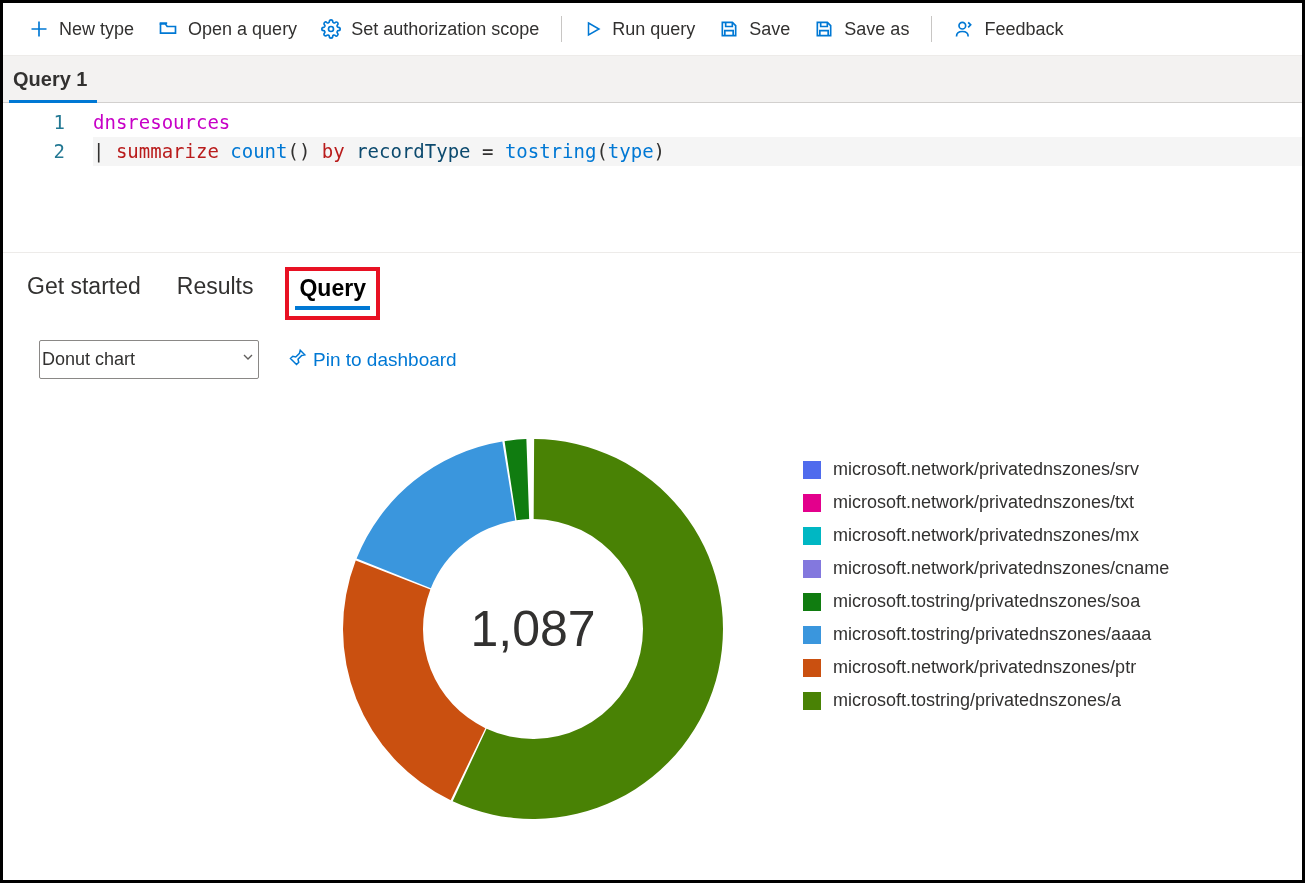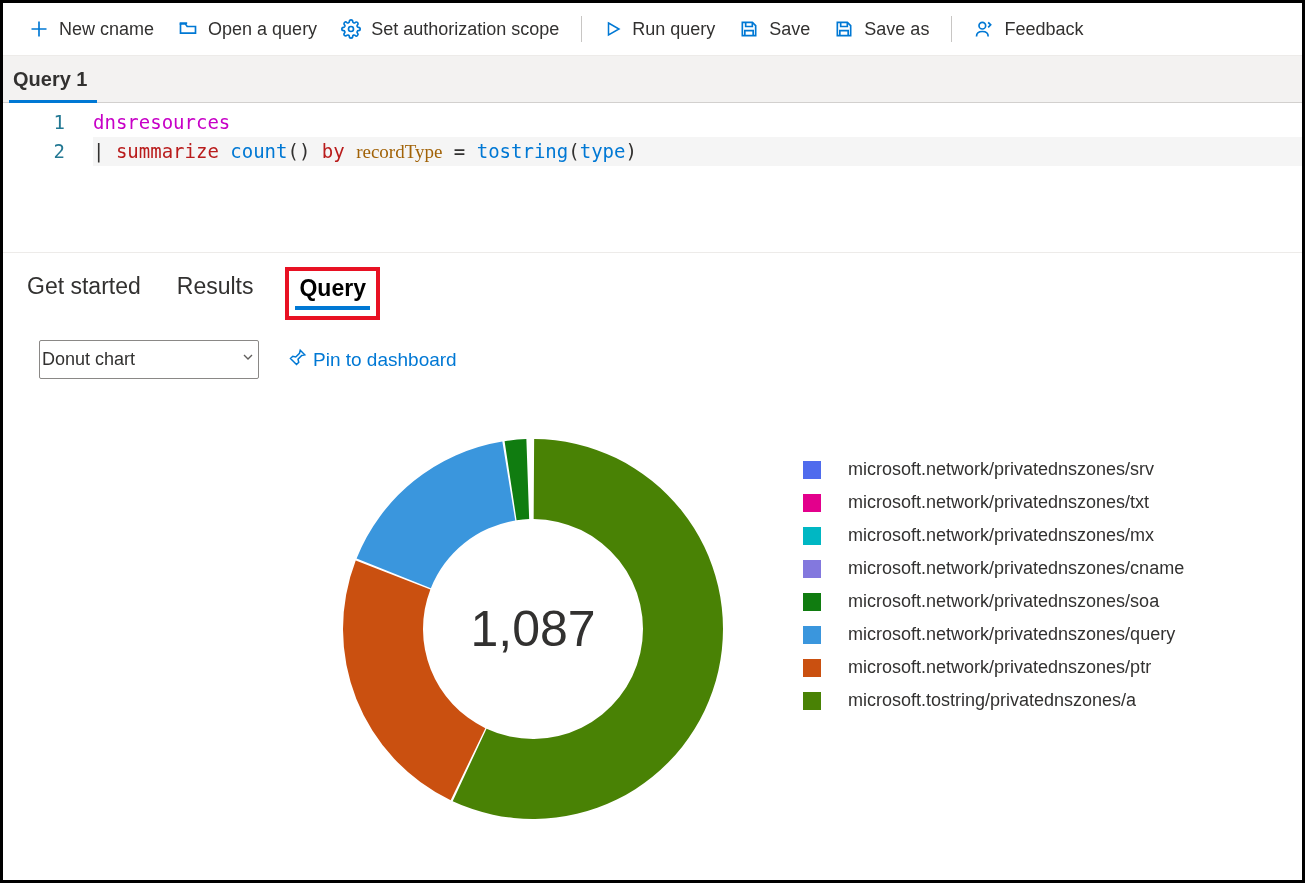--- a/index.html
+++ b/index.html
@@ -86,21 +86,21 @@
     flex: 1;
     padding: 5px 0;
     position: relative;
   }
   .code-line { height: 29px; white-space: pre; }
   .code-line-hl { background: #f5f5f5; }
   .tk-tbl { color: #c700c7; }
   .tk-op  { color: #b91c1c; }
   .tk-kw  { color: #b91c1c; }
   .tk-fn  { color: #0078d4; }
-  .tk-id  { color: #a16207; font-family: Liberation Serif, serif; }
+  .tk-id  { color: #0c4a6e; }
   .tk-pl  { color: #323130; }
 
   
   .results-tabs {
     display: flex;
     gap: 28px;
     padding: 14px 20px 0 20px;
     font-size: 23px;
     color: #323130;
   }
@@ -165,42 +165,42 @@
   }
   .legend {
     display: flex;
     flex-direction: column;
     gap: 12px;
     padding-top: 30px;
   }
   .legend-item {
     display: flex;
     align-items: center;
-    gap: 27px;
+    gap: 12px;
     font-size: 18px;
     color: #323130;
     cursor: pointer;
   }
   .legend-swatch {
     width: 18px;
     height: 18px;
     flex-shrink: 0;
   }
 </style>
 </head>
 <body>
 
 <div class="toolbar">
   <button class="toolbar-btn">
     <span class="icon">
       <svg viewBox="0 0 24 24" fill="none" stroke="currentColor" stroke-width="2">
           <path d="M12 3v18M3 12h18"></path>
         </svg>
     </span>
-    <span>New cname</span>
+    <span>New type</span>
   </button>
   <button class="toolbar-btn">
     <span class="icon">
       <svg viewBox="0 0 24 24" fill="none" stroke="currentColor" stroke-width="2">
           <path d="M3 7h6l2 3h10v8H3z" transform="translate(0 -1)"></path>
           <path d="M3 7V5h8"></path>
         </svg>
     </span>
     <span>Open a query</span>
   </button>
@@ -321,25 +321,25 @@
       <div class="legend-item">
         <span class="legend-swatch" style="background: rgb(0, 183, 195);"></span>
         <span>microsoft.network/privatednszones/mx</span>
       </div>
       <div class="legend-item">
         <span class="legend-swatch" style="background: rgb(131, 120, 222);"></span>
         <span>microsoft.network/privatednszones/cname</span>
       </div>
       <div class="legend-item">
         <span class="legend-swatch" style="background: rgb(16, 124, 16);"></span>
-        <span>microsoft.network/privatednszones/soa</span>
+        <span>microsoft.tostring/privatednszones/soa</span>
       </div>
       <div class="legend-item">
         <span class="legend-swatch" style="background: rgb(58, 150, 221);"></span>
-        <span>microsoft.network/privatednszones/query</span>
+        <span>microsoft.tostring/privatednszones/aaaa</span>
       </div>
       <div class="legend-item">
         <span class="legend-swatch" style="background: rgb(202, 80, 16);"></span>
         <span>microsoft.network/privatednszones/ptr</span>
       </div>
       <div class="legend-item">
         <span class="legend-swatch" style="background: rgb(73, 130, 5);"></span>
         <span>microsoft.tostring/privatednszones/a</span>
       </div>
     </div>

